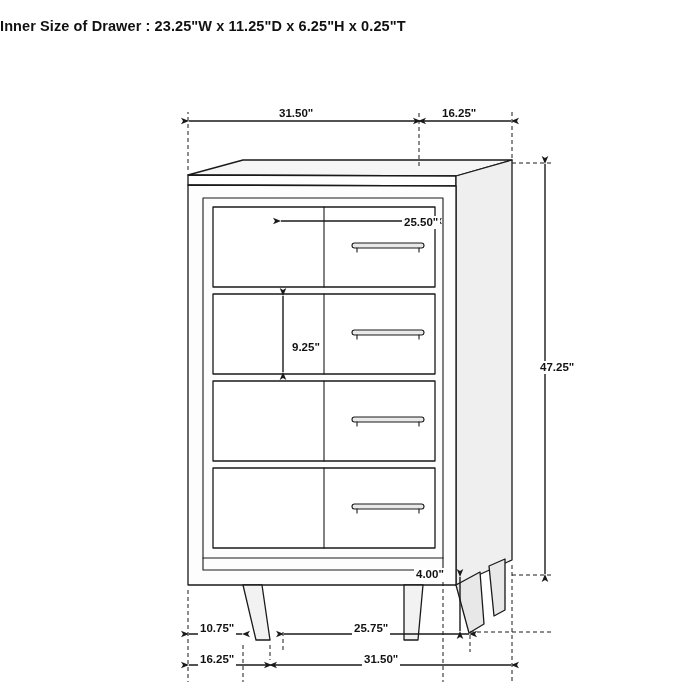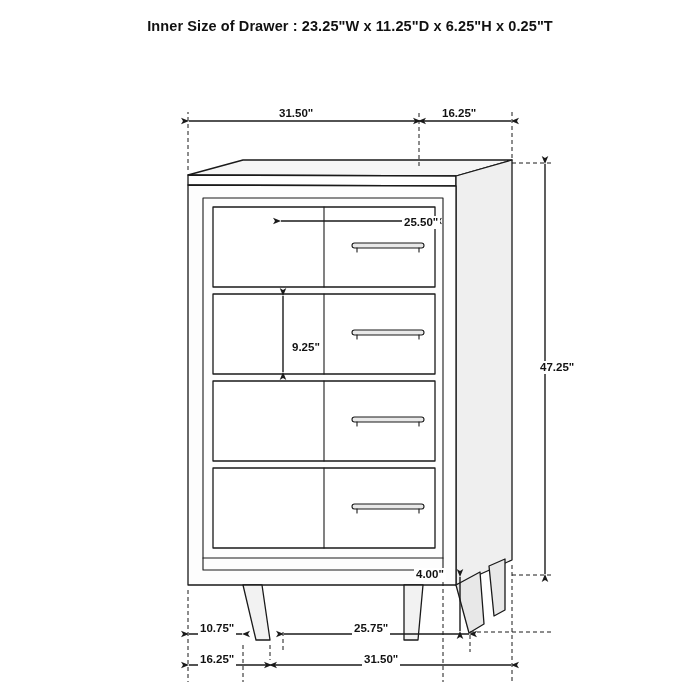--- a/index.html
+++ b/index.html
@@ -18,21 +18,21 @@
   #page {
     position: relative;
     width: 700px;
     height: 700px;
   }
   #title {
     position: absolute;
     top: 18px;
     left: 0;
     width: 700px;
-    text-align: center;
+    text-align: left;
     font-size: 14.5px;
     font-weight: bold;
     letter-spacing: 0.1px;
     color: #111111;
   }
   #diagram {
     position: absolute;
     top: 0;
     left: 0;
   }

